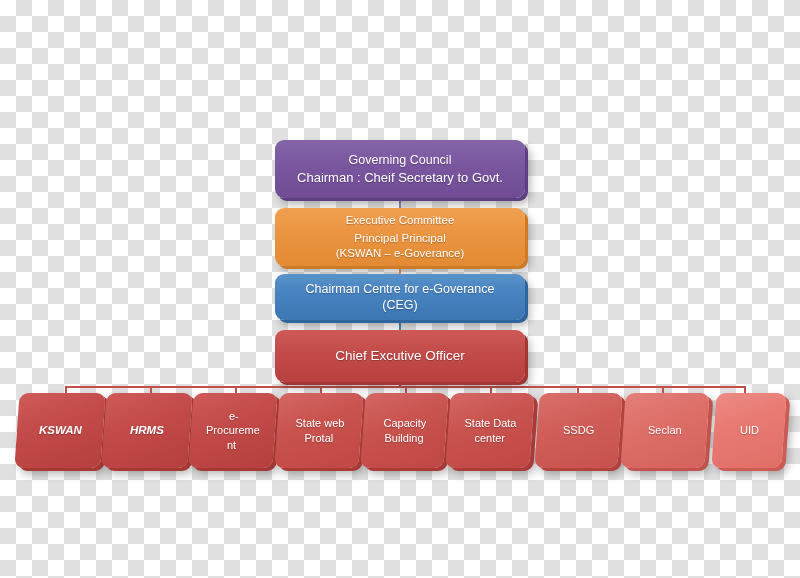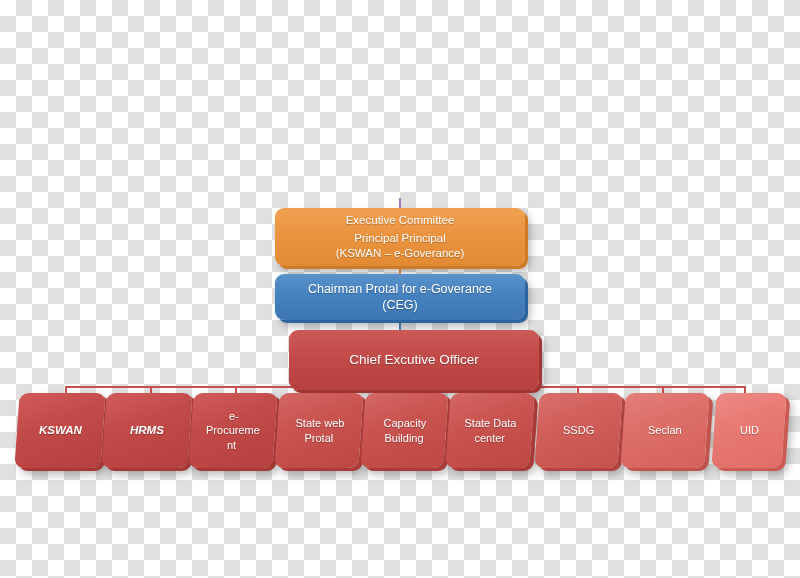--- a/index.html
+++ b/index.html
@@ -61,25 +61,24 @@
     box-shadow: 3px 3px 0 0 #cf7a27, 5px 6px 9px rgba(0,0,0,0.28);
     font-size: 11.5px;
   }
   .banner.ceg {
     top: 274px; height: 46px;
     background: linear-gradient(180deg, #5a92ca 0%, #4682c0 45%, #3c76b3 100%);
     box-shadow: 3px 3px 0 0 #2f659e, 5px 6px 9px rgba(0,0,0,0.28);
     font-size: 12.5px;
   }
   .banner.ceo {
-    top: 330px; height: 60px;
+    top: 330px; height: 52px;
     background: linear-gradient(180deg, #cd5a57 0%, #c24b49 45%, #b8403f 100%);
     box-shadow: 3px 3px 0 0 #a13634, 5px 6px 9px rgba(0,0,0,0.28);
     font-size: 13.5px;
-    margin-left: 14px;
   }
   .banner.governing .line.sub { font-size: 13px; }
   .banner.executive .line.head { margin-bottom: 3px; }
 
   
   .leaf {
     top: 393px;
     height: 75px;
     border-radius: 9px;
     font-size: 11px;
@@ -128,33 +127,37 @@
     width: 2px;
     background: #c4504e;
     z-index: 1;
   }
 </style>
 </head>
 <body>
 
 <div id="chart-canvas">
 
+  <div class="node banner governing">
+    <span class="line head">Governing Council</span>
+    <span class="line sub">Chairman : Cheif Secretary to Govt.</span>
+  </div>
 
   <div class="vlink purple" style="left:399px; top:198px; height:10px;"></div>
 
   <div class="node banner executive">
     <span class="line head">Executive Committee</span>
     <span class="line">Principal Principal</span>
     <span class="line">(KSWAN – e-Goverance)</span>
   </div>
 
   <div class="vlink orange" style="left:399px; top:266px; height:8px;"></div>
 
   <div class="node banner ceg">
-    <span class="line head">Chairman Protal for e-Goverance</span>
+    <span class="line head">Chairman Centre for e-Goverance</span>
     <span class="line">(CEG)</span>
   </div>
 
   <div class="vlink blue" style="left:399px; top:320px; height:10px;"></div>
 
   <div class="node banner ceo">
     <span class="line head">Chief Excutive Officer</span>
   </div>
 
   <div class="vlink red" style="left:399px; top:378px; height:9px;"></div>

